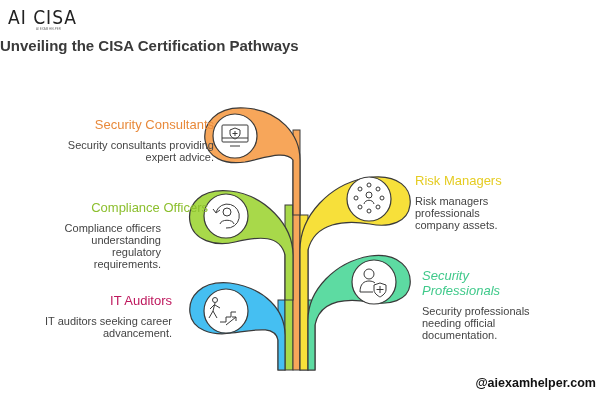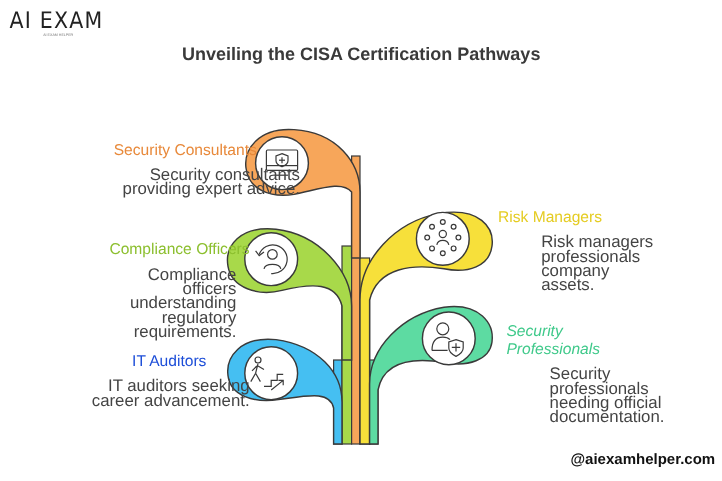--- a/index.html
+++ b/index.html
@@ -1,29 +1,29 @@
 <!DOCTYPE html>
 <html><head>
 <meta charset="utf-8">
 <style>
   html, body { margin:0; padding:0; background:#ffffff; }
   body { width:602px; height:401px; position:relative; overflow:hidden; font-family:"Liberation Sans", sans-serif; }
   .logo { position:absolute; left:8px; top:6px; font-family:"DejaVu Sans Condensed","DejaVu Sans", sans-serif; font-size:19px; color:#222; letter-spacing:1px; }
   .logo-sub { position:absolute; left:36px; top:27px; font-size:3px; color:#777; }
-  .title { position:absolute; left:0; width:602px; top:37px; text-align:center; font-size:15px; font-weight:bold; color:#3a3a3a; }
+  .title { position:absolute; left:0; width:602px; top:37px; text-align:left; font-size:15px; font-weight:bold; color:#3a3a3a; }
   .label { position:absolute; font-size:13px; }
-  .desc { position:absolute; font-size:14px; color:#444; line-height:12px;margin-left:36px; }
+  .desc { position:absolute; font-size:11px; color:#444; line-height:12px; }
   .right { text-align:right; }
   .footer { position:absolute; right:6px; top:376px; font-size:12.5px; font-weight:bold; color:#111; }
   svg { position:absolute; left:0; top:0; }
 </style>
 </head>
 <body>
 
-<div class="logo">AI EXAM</div>
+<div class="logo">AI CISA</div>
 <div class="logo-sub">AI EXAM HELPER</div>
 <div class="title">Unveiling the CISA Certification Pathways</div>
 
 <svg width="602" height="401" viewBox="0 0 602 401">
 
   <rect x="278" y="300" width="7" height="70" fill="#45bff2" stroke="#3a3a3a" stroke-width="1"></rect>
   <rect x="285" y="205" width="8" height="165" fill="#a8d94a" stroke="#3a3a3a" stroke-width="1"></rect>
   <rect x="293" y="130" width="7" height="240" fill="#f7a65a" stroke="#3a3a3a" stroke-width="1"></rect>
   <rect x="300" y="215" width="8" height="155" fill="#f7e03a" stroke="#3a3a3a" stroke-width="1"></rect>
   <rect x="308" y="300" width="7" height="70" fill="#5ddba2" stroke="#3a3a3a" stroke-width="1"></rect>
@@ -93,21 +93,21 @@
     </g>
   </g>
 </svg>
 
 <div class="label right" style="left:40px; width:174px; top:117px; color:#e8893a;">Security Consultants</div>
 <div class="desc right" style="left:60px; width:154px; top:139px;">Security consultants providing expert advice.</div>
 
 <div class="label right" style="left:30px; width:178px; top:200px; color:#8cbf2e;">Compliance Officers</div>
 <div class="desc right" style="left:53px; width:108px; top:222px;">Compliance officers understanding regulatory requirements.</div>
 
-<div class="label right" style="left:40px; width:132px; top:293px; color:#1d4ed8;">IT Auditors</div>
+<div class="label right" style="left:40px; width:132px; top:293px; color:#be185d;">IT Auditors</div>
 <div class="desc right" style="left:40px; width:132px; top:315px;">IT auditors seeking career advancement.</div>
 
 <div class="label" style="left:415px; width:150px; top:173px; color:#e5cc22;">Risk Managers</div>
 <div class="desc" style="left:415px; width:105px; top:195px;">Risk managers professionals company assets.</div>
 
 <div class="label" style="left:422px; width:90px; top:268px; color:#3fc98a; line-height:15px;font-style:italic;">Security Professionals</div>
 <div class="desc" style="left:422px; width:110px; top:305px;">Security professionals needing official documentation.</div>
 
 <div class="footer">@aiexamhelper.com</div>
 

